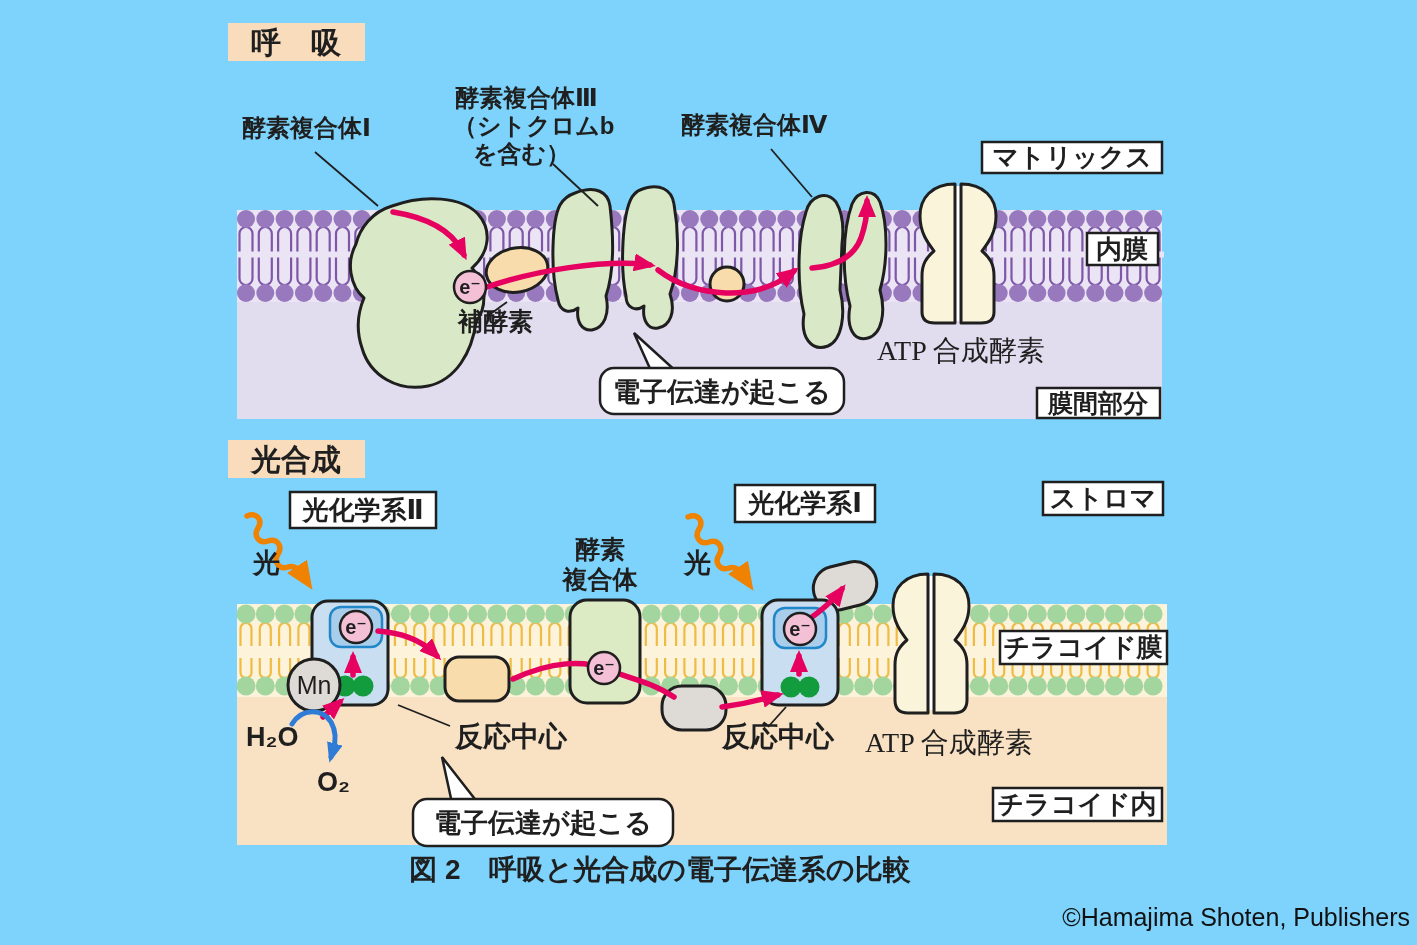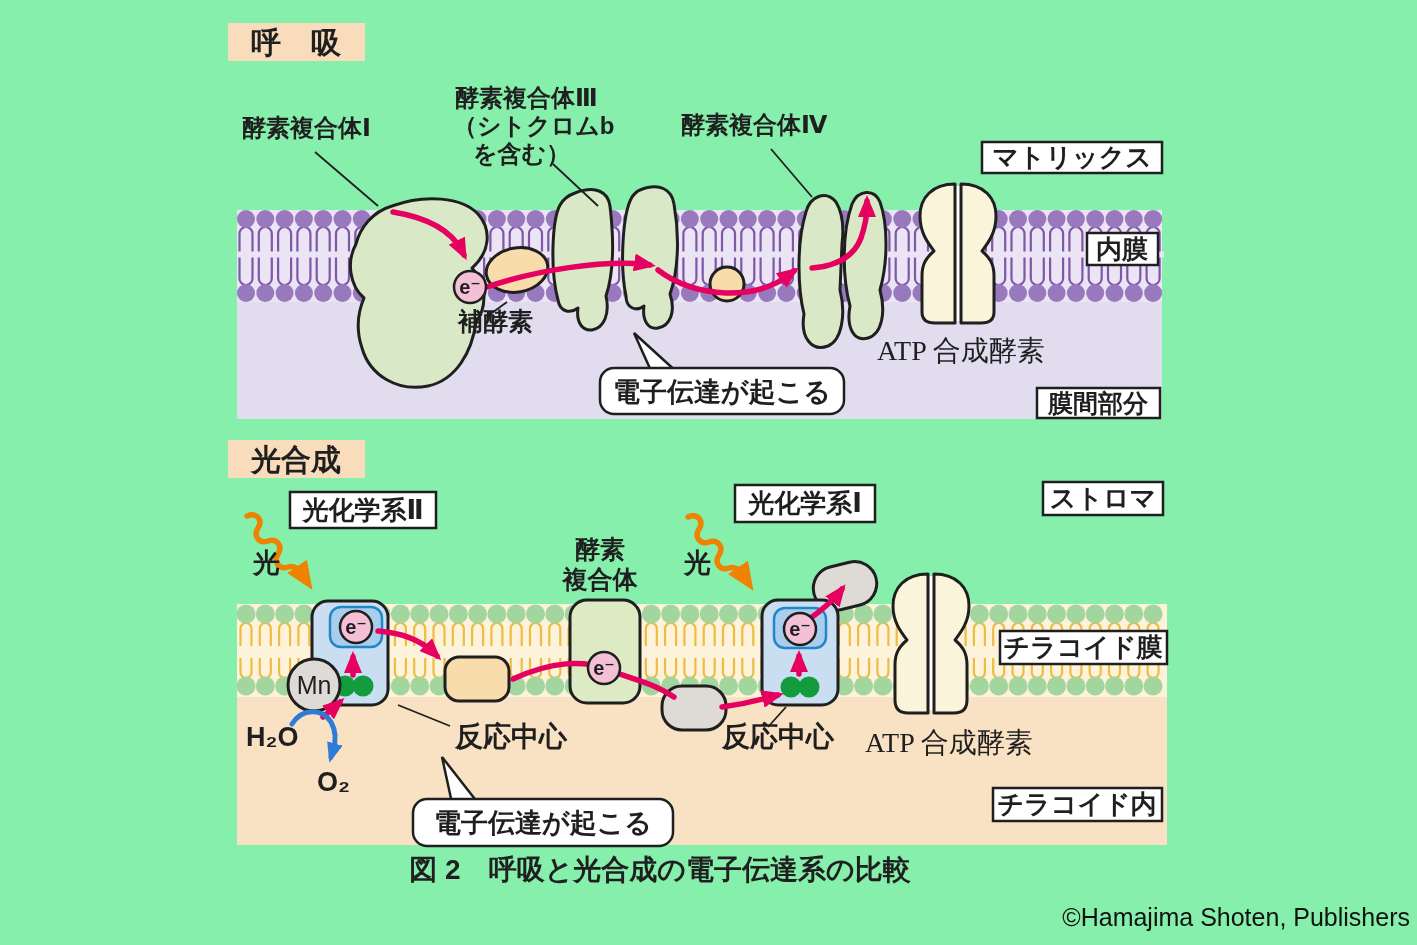--- a/index.html
+++ b/index.html
@@ -1,16 +1,16 @@
 <!DOCTYPE html>
 <html><head>
 <meta charset="utf-8">
 <style>
   html,body{margin:0;padding:0;background:#ffffff;}
-  .stage{width:1417px;height:945px;position:relative;background:#86efac;overflow:hidden;}
+  .stage{width:1417px;height:945px;position:relative;background:#7dd3fc;overflow:hidden;}
   text{font-family:"Liberation Sans","DejaVu Sans",sans-serif;fill:#1f1f1f;}
   .jt{font-weight:600;}
   .s24{font-size:24px;}
   .s25{font-size:25px;}
   .s26{font-size:26px;}
   .s27{font-size:27px;}
   .s28{font-size:28px;}
   .title{font-size:30px;font-weight:700;}
   .etxt{font-size:20px;font-weight:700;}
   .mn{font-size:25px;font-weight:500;}

